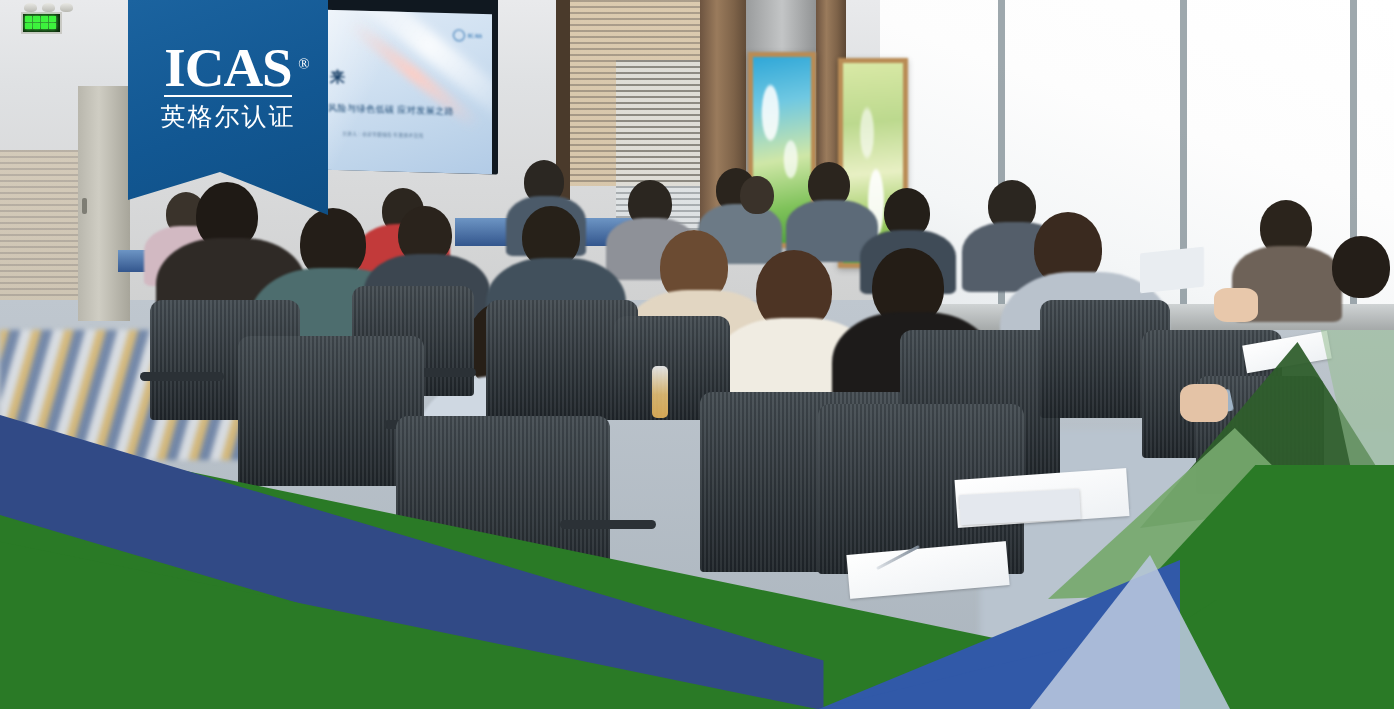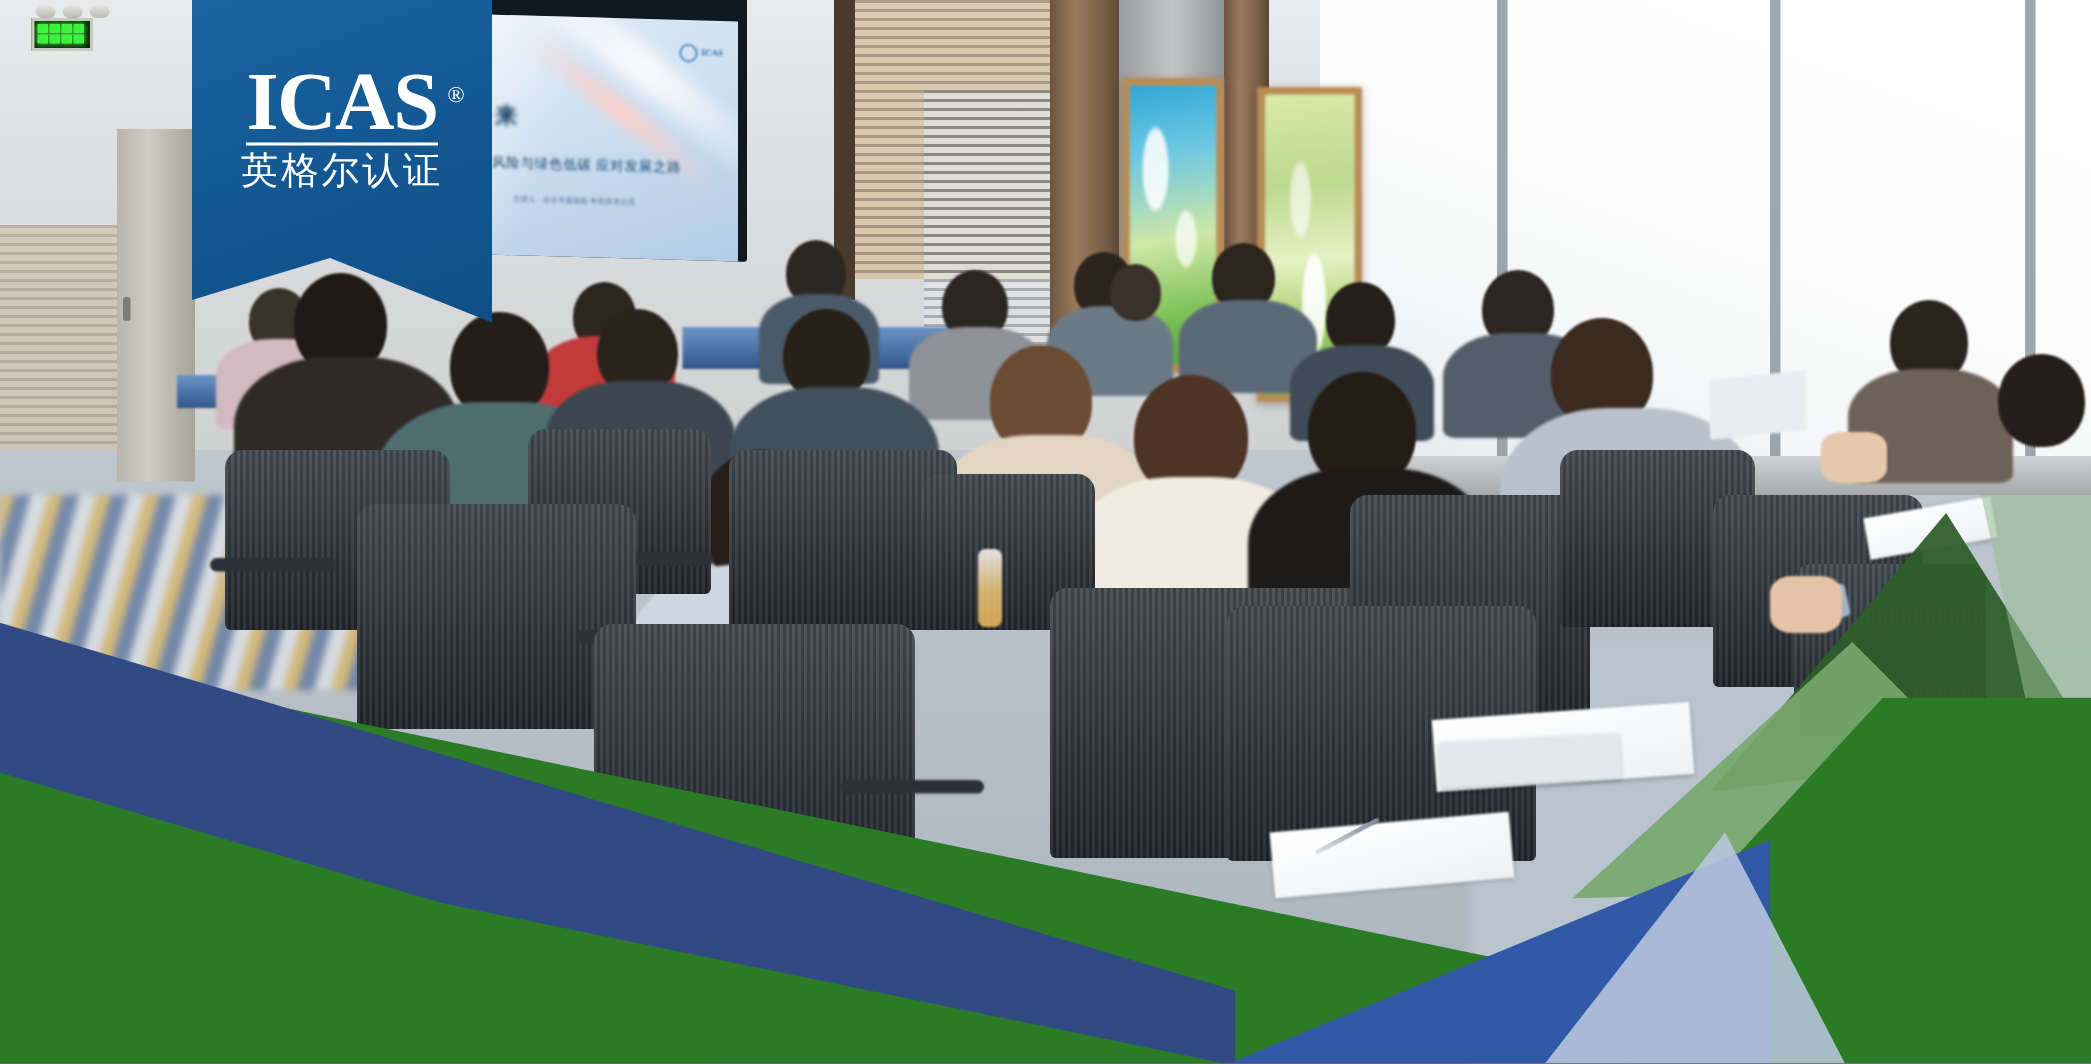--- a/index.html
+++ b/index.html
@@ -137,21 +137,21 @@
     clip-path:polygon(0 0,100% 0,100% 100%,46% 80%,0 93%);
     display:flex;flex-direction:column;align-items:center;justify-content:flex-start;
     padding-top:42px;box-sizing:border-box;
   }
   .logo-word{
     color:#fff;font-family:"Liberation Serif", serif;font-weight:bold;
     font-size:55px;line-height:52px;letter-spacing:-1px;position:relative;
   }
   .logo-word .reg{position:absolute;right:-17px;top:-4px;font-size:15px;font-weight:normal;}
   .logo-rule{width:128px;height:2px;background:#fff;margin:1px 0 5px 0;}
-  .logo-cn{color:#fff;font-family:Liberation Mono, monospace;font-size:25px;letter-spacing:2px;line-height:28px;}
+  .logo-cn{color:#fff;font-family:Liberation Sans, sans-serif;font-size:25px;letter-spacing:2px;line-height:28px;}
 
   
   .wedge-lgreen-bl{
     left:0;top:596px;width:470px;height:113px;
     background:#3f7f38;
     clip-path:polygon(0 14%,100% 100%,0 100%);
   }
   .band-green-main{
     left:0;top:376px;width:1080px;height:333px;
     background:#2a7a26;

